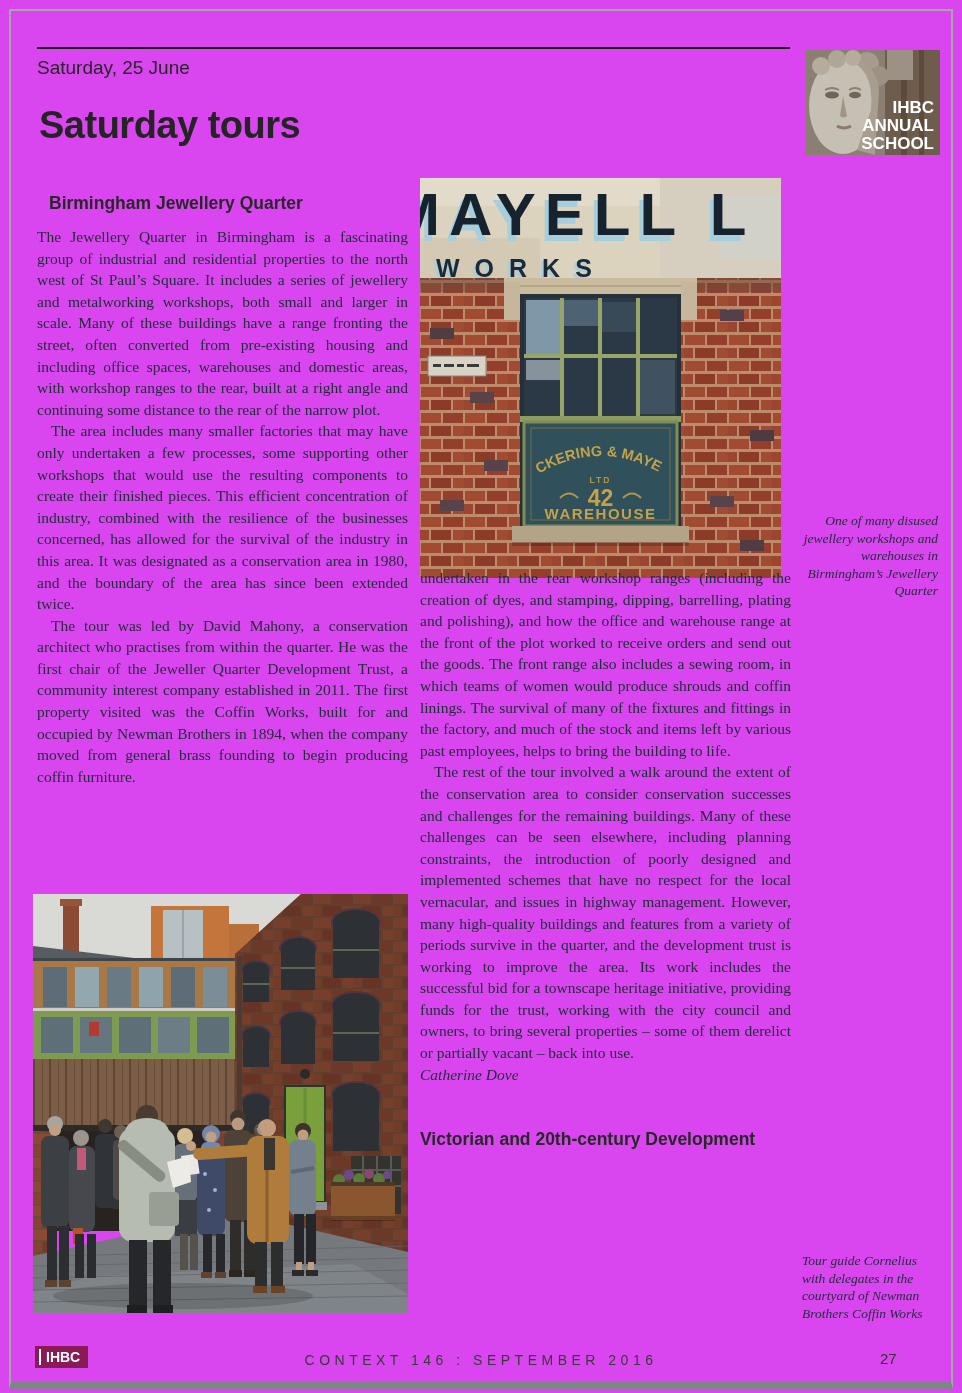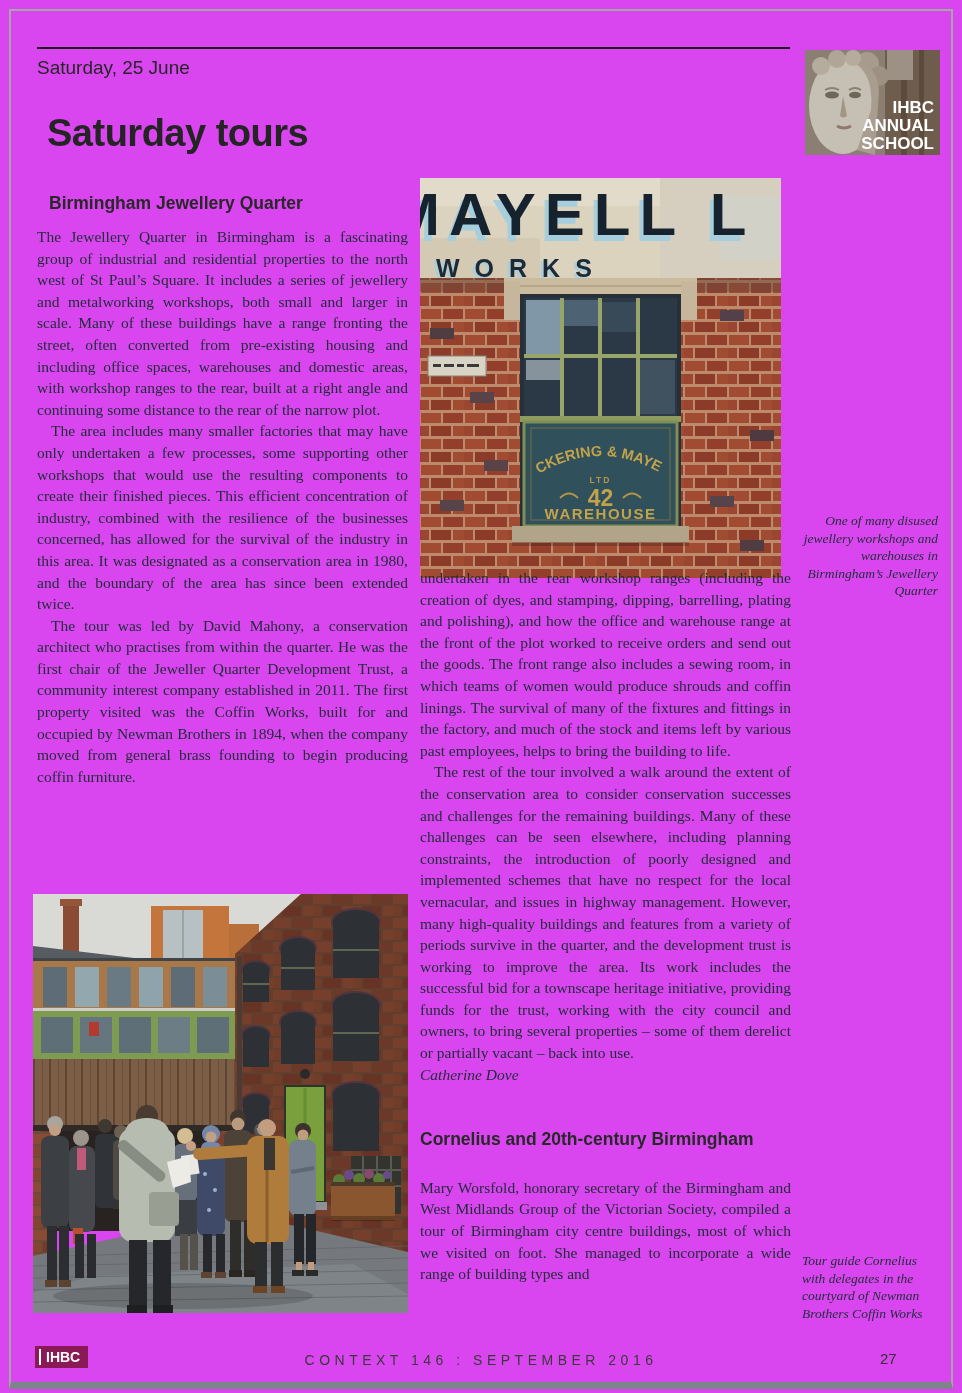--- a/index.html
+++ b/index.html
@@ -3,21 +3,21 @@
 <meta charset="utf-8">
 <style>
   html,body{margin:0;padding:0;background:#ffffff;}
   .page{position:relative;width:962px;height:1393px;background:#d946ef;overflow:hidden;
         font-family:"Liberation Serif", serif;color:#222d3a;}
   .frame{position:absolute;left:9px;top:9px;right:9px;bottom:4px;
          border:2px solid #a6a6a6;border-bottom:7px solid #7e858a;pointer-events:none;}
   .abs{position:absolute;}
   .rule{left:37px;top:47px;width:753px;height:2px;background:#1b1b1b;}
   .date{left:37px;top:57px;font-family:"Liberation Sans",sans-serif;font-size:19px;color:#262626;}
-  .title{left:35px;top:100px;margin:12px;font-family:"Liberation Sans",sans-serif;font-weight:700;
+  .title{left:35px;top:100px;margin:4px;font-family:"Liberation Sans",sans-serif;font-weight:700;
          font-size:38px;letter-spacing:-0.5px;color:#242424;}
   .h2{font-family:"Liberation Sans",sans-serif;font-weight:700;font-size:17.5px;color:#282828;margin:12px;}
   .h2a{left:37px;top:181px;}
   .col{width:371px;font-size:15.5px;line-height:21.6px;text-align:justify;}
   .col p{margin:0;text-indent:14px;font-family:Liberation Serif, serif;}
   .col p.first{text-indent:0;}
   .col1{left:37px;top:226px;}
   .col2{left:420px;top:567px;}
   .byline{font-style:italic;text-indent:0 !important;}
   .col2 .h2{margin:44px 0 26px 0;text-align:left;}
@@ -171,22 +171,21 @@
         <rect x="92" y="364" width="177" height="4" fill="#000000" opacity="0.2"></rect>
       </g>
     </svg>
   </figure>
   <figcaption class="abs caption cap1">One of many disused jewellery workshops and warehouses in Birmingham’s Jewellery Quarter</figcaption>
 
   <div class="abs col col2">
     <p class="first">undertaken in the rear workshop ranges (including the creation of dyes, and stamping, dipping, barrelling, plating and polishing), and how the office and warehouse range at the front of the plot worked to receive orders and send out the goods. The front range also includes a sewing room, in which teams of women would produce shrouds and coffin linings. The survival of many of the fixtures and fittings in the factory, and much of the stock and items left by various past employees, helps to bring the building to life.</p>
     <p>The rest of the tour involved a walk around the extent of the conservation area to consider conservation successes and challenges for the remaining buildings. Many of these challenges can be seen elsewhere, including planning constraints, the introduction of poorly designed and implemented schemes that have no respect for the local vernacular, and issues in highway management. However, many high-quality buildings and features from a variety of periods survive in the quarter, and the development trust is working to improve the area. Its work includes the successful bid for a townscape heritage initiative, providing funds for the trust, working with the city council and owners, to bring several properties – some of them derelict or partially vacant – back into use.</p>
     <p class="byline">Catherine Dove</p>
-    <h2 class="h2">Cornelius and 20th-century Birmingham</h2>
-    <p class="first">Mary Worsfold, honorary secretary of the Birmingham and West Midlands Group of the Victorian Society, compiled a tour of Birmingham city centre buildings, most of which we visited on foot. She managed to incorporate a wide range of building types and</p>
+    <h2 class="h2">Victorian and 20th-century Development</h2>
   </div>
 
   <figure class="abs photo2">
     <svg viewBox="0 0 375 419" width="375" height="419" role="img">
       <defs>
         <pattern id="bk2" width="40" height="24" patternUnits="userSpaceOnUse">
           <rect width="40" height="24" fill="#6b4a38"></rect>
           <rect x="0" y="0" width="18" height="10" fill="#8a4a34"></rect>
           <rect x="20" y="0" width="18" height="10" fill="#7c3f2e"></rect>
           <rect x="-10" y="12" width="18" height="10" fill="#83452f"></rect>

